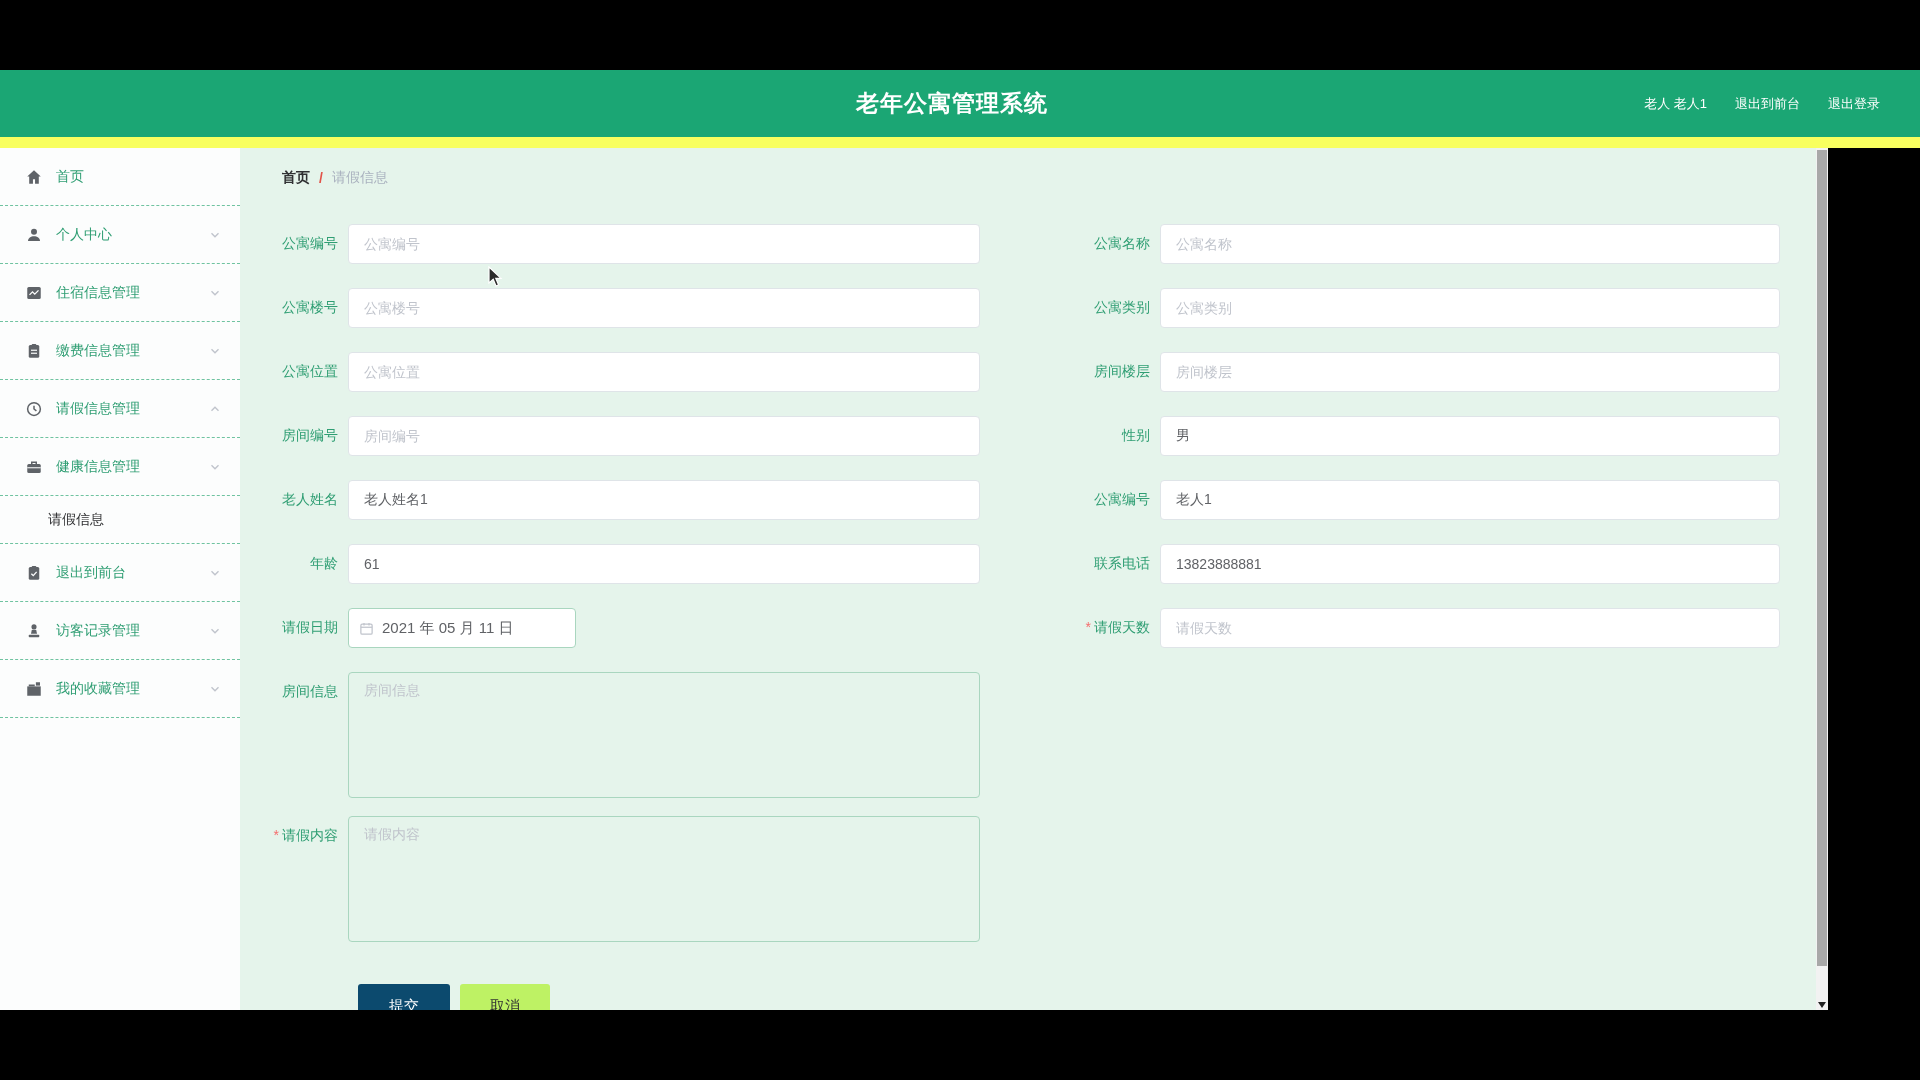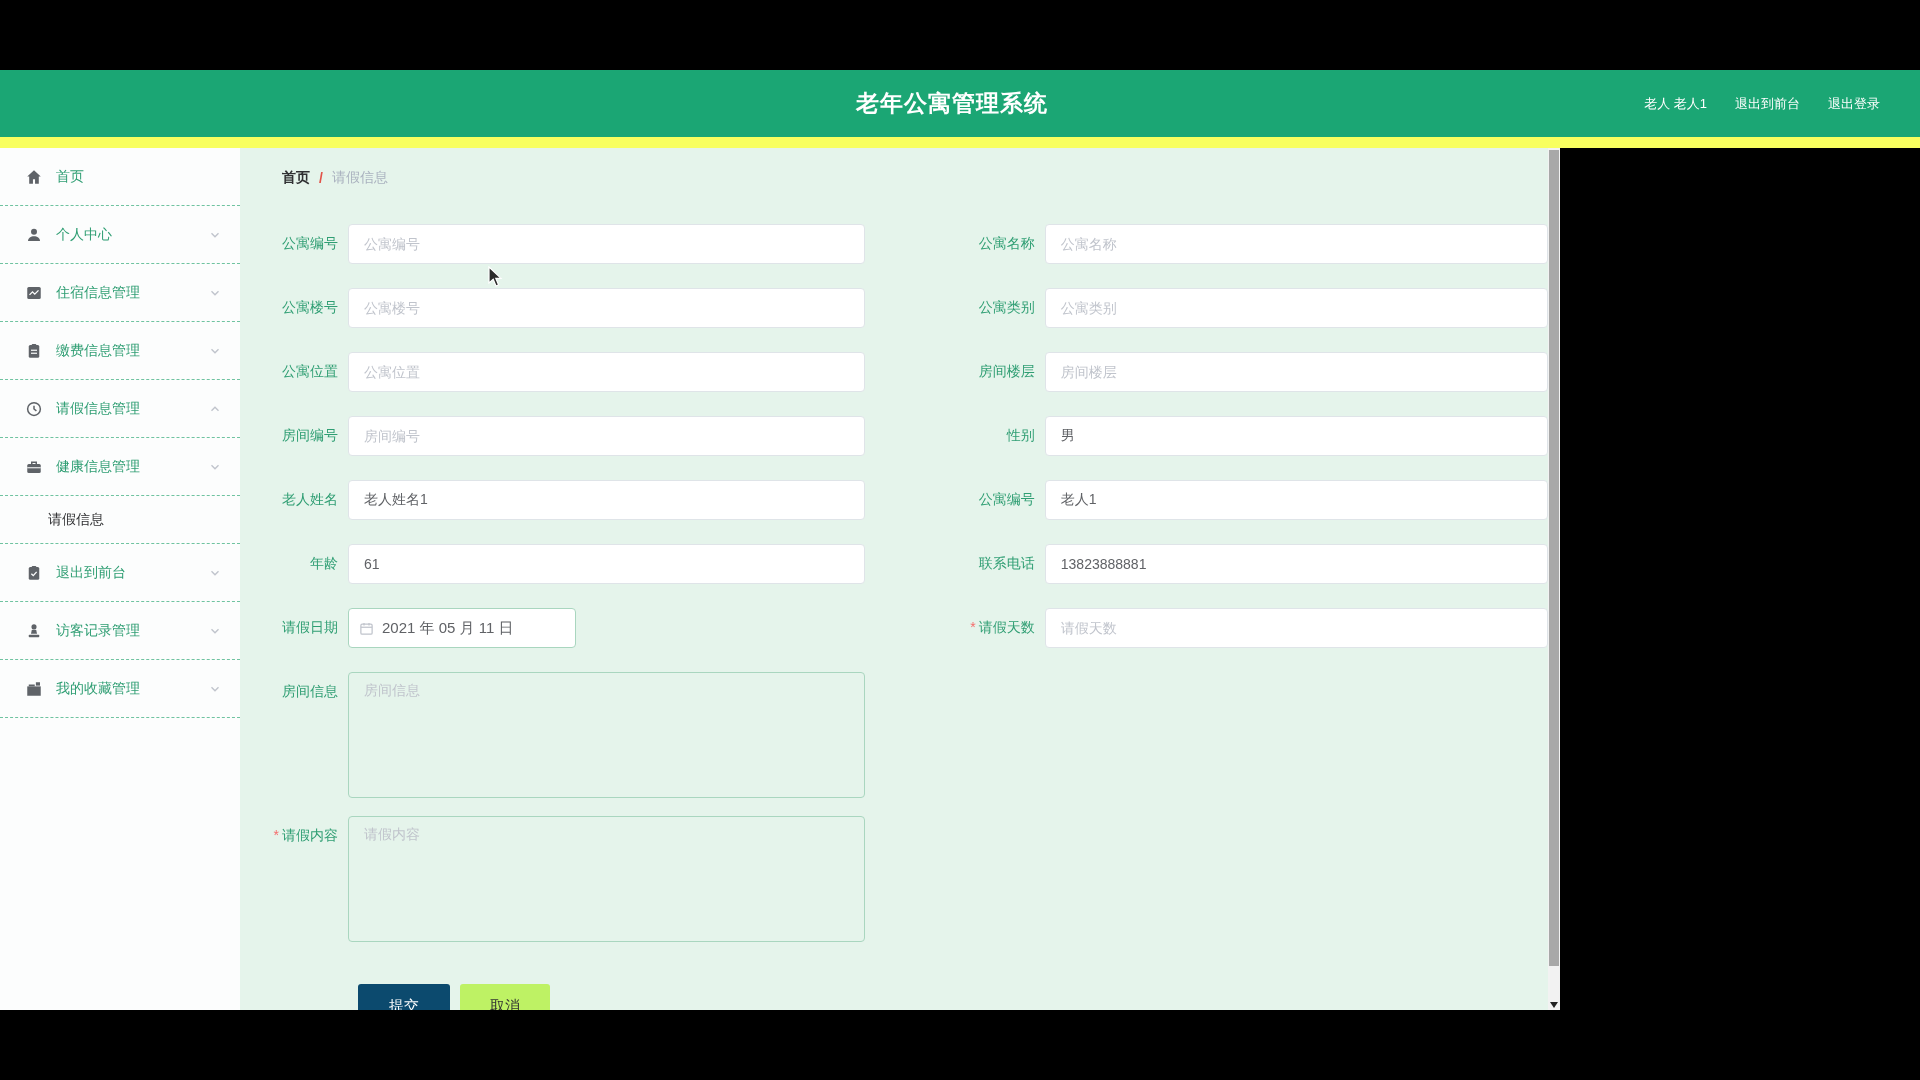--- a/index.html
+++ b/index.html
@@ -11,21 +11,21 @@
   .bar-bottom { top:1010px; height:70px; }
 
   
   .header { position:absolute; top:70px; left:0; width:1920px; height:67px; background:#1ba674; display:flex; align-items:center; }
   .header-title { position:absolute; left:0; right:16px; text-align:center; color:#ffffff; font-size:23px; font-weight:bold; letter-spacing:1px; }
   .header-right { position:absolute; right:40px; display:flex; align-items:center; gap:28px; }
   .header-link { color:#ffffff; font-size:13px; cursor:pointer; white-space:nowrap; }
   .yellow-line { position:absolute; top:137px; left:0; width:1920px; height:11px; background:#f8ff5f; }
 
   
-  .page-body { position:absolute; top:148px; left:0; width:1560px; height:862px; display:flex; }
+  .page-body { position:absolute; top:148px; left:0; width:1828px; height:862px; display:flex; }
 
   
   .sidebar { width:240px; height:862px; background:#fcfdfd; flex:none; }
   .menu-item { height:58px; display:flex; align-items:center; padding:0 18px 0 25px; border-bottom:1px dashed #6fc3a0; cursor:pointer; }
   .menu-item .micon { width:18px; height:18px; flex:none; margin-right:13px; color:#5f6368; }
   .menu-item .mlabel { flex:1; font-size:14px; color:#2f9e73; }
   .menu-item .chev { width:14px; height:14px; flex:none; color:#c0c4cc; }
   .submenu-item { height:48px; display:flex; align-items:center; padding-left:48px; border-bottom:1px dashed #6fc3a0; font-size:14px; color:#303133; cursor:pointer; background:#fcfdfd; }
 
   

